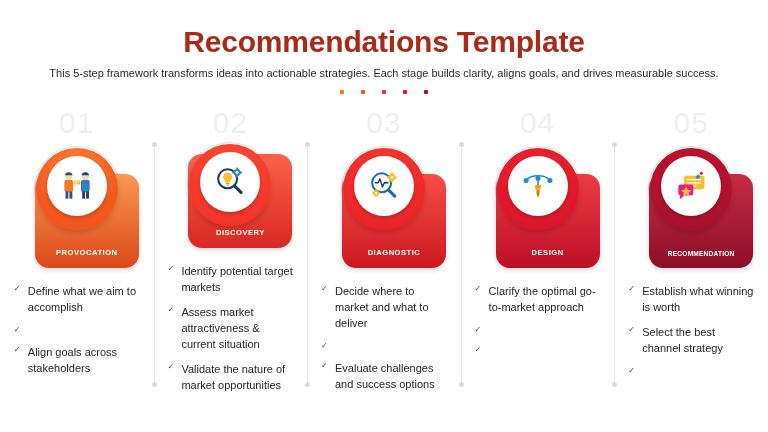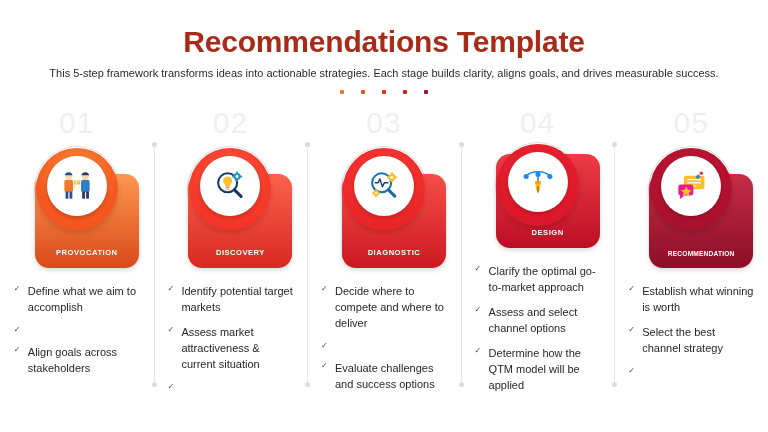--- a/index.html
+++ b/index.html
@@ -199,20 +199,21 @@
           <div class="bullet">
             <span class="check">✓</span>
        <span class="btext">Identify potential target markets</span>
           </div>
           <div class="bullet">
             <span class="check">✓</span>
        <span class="btext">Assess market attractiveness &amp; current situation</span>
           </div>
           <div class="bullet">
             <span class="check">✓</span>
+       <span class="btext">Validate the nature of market opportunities</span>
           </div>
         </div>
       </div>
       <div class="step">
         <div class="divider" style="left:0;">
               <span class="cap top"></span>
               <span class="cap bot"></span>
             </div>
         <div class="num">03</div>
      <div class="card">
@@ -241,21 +242,21 @@
         <rect x="16.4" y="32" width="2.6" height="2" rx="0.5"></rect>
         <circle cx="14" cy="33" r="1.3" fill="#fff"></circle>
       </g>
     </svg>
           </div>
        <div class="label">DIAGNOSTIC</div>
      </div>
      <div class="bullets">
           <div class="bullet">
             <span class="check">✓</span>
-       <span class="btext">Decide where to compete and where to deliver</span>
+       <span class="btext">Decide where to market and what to deliver</span>
           </div>
           <div class="bullet">
             <span class="check">✓</span>
           </div>
           <div class="bullet">
             <span class="check">✓</span>
        <span class="btext">Evaluate challenges and success options</span>
           </div>
         </div>
       </div>
@@ -284,25 +285,23 @@
           </div>
        <div class="label">DESIGN</div>
      </div>
      <div class="bullets">
           <div class="bullet">
             <span class="check">✓</span>
        <span class="btext">Clarify the optimal go-to-market approach</span>
           </div>
           <div class="bullet">
             <span class="check">✓</span>
-       <span class="btext">Assess and select channel options</span>
-          </div>
-          <div class="bullet">
-            <span class="check">✓</span>
-       <span class="btext">Determine how the QTM model will be applied</span>
+          </div>
+          <div class="bullet">
+            <span class="check">✓</span>
           </div>
         </div>
       </div>
       <div class="step">
         <div class="divider" style="left:0;">
               <span class="cap top"></span>
               <span class="cap bot"></span>
             </div>
         <div class="num">05</div>
      <div class="card">

